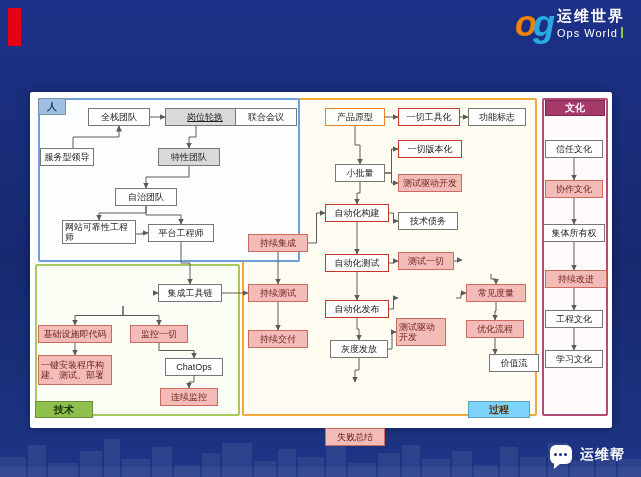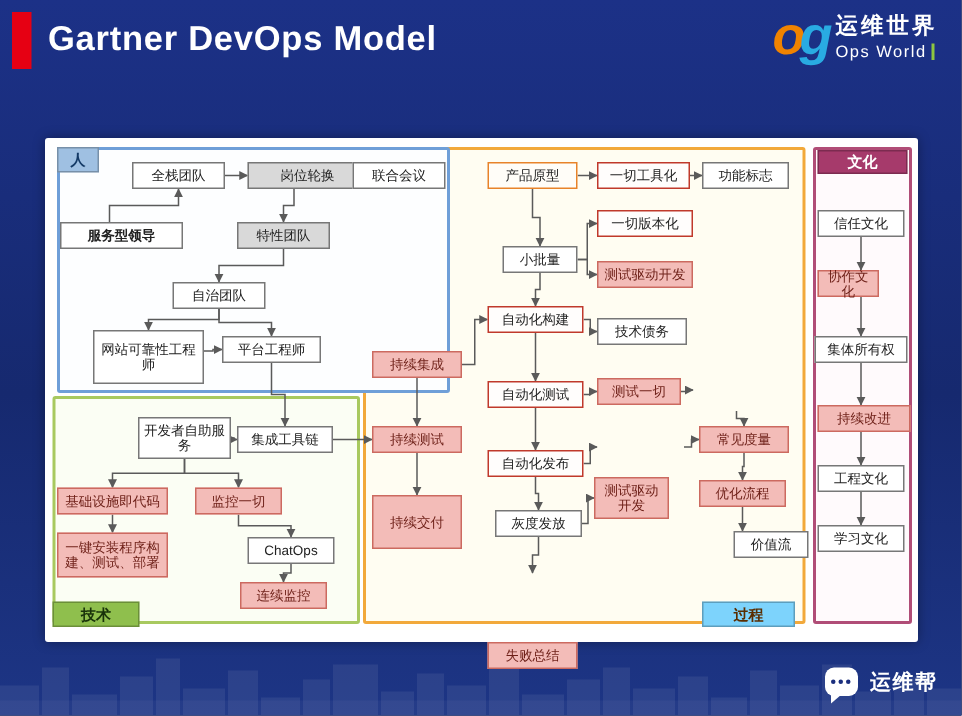--- a/index.html
+++ b/index.html
@@ -2,21 +2,21 @@
 <html><head>
 <meta charset="utf-8">
 <style>
   html,body{margin:0;padding:0;background:#0d1c55;}
   .screen{position:relative;width:641px;height:477px;overflow:hidden;
     background:linear-gradient(180deg,#1c3187 0%,#16296f 55%,#1d3585 100%);
     font-family:"Liberation Sans",sans-serif;}
   
   .red-bar{position:absolute;left:8px;top:8px;width:13px;height:38px;background:#e60013;}
   .title{position:absolute;left:32px;top:12px;margin:0;font-size:23px;font-weight:bold;color:#ffffff;letter-spacing:.5px;}
-  .logo{position:absolute;right:16px;top:6px;display:flex;align-items:flex-end;gap:6px;}
+  .logo{position:absolute;right:16px;top:6px;display:flex;align-items:flex-start;gap:6px;}
   .logo-mark{font-size:36px;font-weight:bold;line-height:1;letter-spacing:-4px;font-style:italic;}
   .lo{color:#f08300;}
   .lg{color:#29abe2;}
   .logo-text{display:flex;flex-direction:column;line-height:1.3;}
   .logo-cn{color:#ffffff;font-size:15px;font-weight:bold;letter-spacing:2px;}
   .logo-en{color:#ffffff;font-size:11px;letter-spacing:1px;display:flex;align-items:center;}
   .logo-cursor{display:inline-block;width:2px;height:11px;background:#8dc63f;margin-left:3px;}
   
   .panel{position:absolute;left:30px;top:92px;width:582px;height:336px;background:#ffffff;border-radius:2px;box-shadow:0 0 8px rgba(0,0,0,.35);}
   .region{position:absolute;border:2px solid;border-radius:2px;z-index:1;box-sizing:border-box;}
@@ -28,21 +28,21 @@
     font-size:10px;font-weight:bold;border:1px solid rgba(0,0,0,.25);box-sizing:border-box;}
   .rl-people{left:8px;top:6px;width:28px;height:17px;background:#9fc0e2;color:#143a66;}
   .rl-tech{left:5px;top:309px;width:58px;height:17px;background:#8fbf4d;color:#19330a;}
   .rl-process{left:438px;top:309px;width:62px;height:17px;background:#7dd3fc;color:#5a2d00;}
   .rl-culture{left:515px;top:8px;width:60px;height:16px;background:#a63a6b;color:#ffffff;}
   
   #edge-layer{position:absolute;left:0;top:0;z-index:2;pointer-events:none;}
   .edge{fill:none;stroke:#5a5a5a;stroke-width:1;}
   
   #node-layer{position:absolute;left:0;top:0;width:100%;height:100%;z-index:3;}
-  .node{position:absolute;display:flex;align-items:center;justify-content:center;text-align:center;
+  .node{position:absolute;display:flex;align-items:center;justify-content:center;text-align:left;
     font-size:9px;line-height:1.15;box-sizing:border-box;padding:4px 2px;color:#222;
     background:#ffffff;border:1px solid #777;z-index:3;}
   .n-gray{background:#d9d9d9;}
   .n-hl{background:#f3bcb8;border-color:#cc6a60;color:#6d1f17;}
   .n-rb{border:1.5px solid #c0392b;background:#fffdfc;}
   .n-ob{border:1.5px solid #e8832a;background:#fffdf8;}
   
   .skyline{position:absolute;left:0;bottom:0;}
   .brand{position:absolute;right:16px;bottom:13px;display:flex;align-items:center;gap:8px;z-index:5;}
   .bubble{width:22px;height:19px;background:#ffffff;border-radius:6px;position:relative;}
@@ -51,21 +51,20 @@
   .bdots{position:absolute;left:4px;top:8px;width:3px;height:3px;border-radius:50%;background:#1b2f7e;
     box-shadow:5px 0 0 #1b2f7e,10px 0 0 #1b2f7e;}
   .brand-text{color:#ffffff;font-size:14px;font-weight:bold;letter-spacing:1px;text-align:center;}
 </style>
 </head>
 <body>
 
 <div class="screen">
 
   <div class="red-bar"></div>
-  <h1 class="title">Gartner DevOps Model</h1>
 
   <div class="logo">
     <div class="logo-mark"><span class="lo">o</span><span class="lg">g</span></div>
     <div class="logo-text">
       <div class="logo-cn">运维世界</div>
       <div class="logo-en">
           <span>Ops World</span>
           <span class="logo-cursor"></span>
         </div>
     </div>
@@ -123,56 +122,55 @@
         <polyline points="248,210 248,224 248,224 248,238" class="edge" marker-end="url(#arr)"></polyline>
         <polyline points="544,66 544,77 544,77 544,88" class="edge" marker-end="url(#arr)"></polyline>
         <polyline points="544,106 544,119 544,119 544,132" class="edge" marker-end="url(#arr)"></polyline>
         <polyline points="544,150 544,164 544,164 544,178" class="edge" marker-end="url(#arr)"></polyline>
         <polyline points="544,196 544,207 544,207 544,218" class="edge" marker-end="url(#arr)"></polyline>
         <polyline points="544,236 544,247 544,247 544,258" class="edge" marker-end="url(#arr)"></polyline>
       </svg>
 
     <div id="node-layer">
         <div class="node n-plain" style="left: 58px; top: 16px; width: 62px; height: 18px;">全栈团队</div>
-        <div class="node n-gray" style="left: 135px; top: 16px; width: 80px; height: 18px;">岗位轮换</div>
+        <div class="node n-gray" style="left: 135px; top: 16px; width: 80px; height: 18px; text-decoration: underline;">岗位轮换</div>
         <div class="node n-plain" style="left: 205px; top: 16px; width: 62px; height: 18px;">联合会议</div>
-        <div class="node n-plain" style="left: 10px; top: 56px; width: 82px; height: 18px; font-weight: bold;">服务型领导</div>
+        <div class="node n-plain" style="left: 10px; top: 56px; width: 54px; height: 18px;">服务型领导</div>
         <div class="node n-gray" style="left: 128px; top: 56px; width: 62px; height: 18px;">特性团队</div>
         <div class="node n-plain" style="left: 85px; top: 96px; width: 62px; height: 18px;">自治团队</div>
-        <div class="node n-plain" style="left: 32px; top: 128px; width: 74px; height: 36px;">网站可靠性工程师</div>
+        <div class="node n-plain" style="left: 32px; top: 128px; width: 74px; height: 24px;">网站可靠性工程师</div>
         <div class="node n-plain" style="left: 118px; top: 132px; width: 66px; height: 18px;">平台工程师</div>
-        <div class="node n-plain" style="left: 62px; top: 186px; width: 62px; height: 28px;">开发者自助服务</div>
         <div class="node n-plain" style="left: 128px; top: 192px; width: 64px; height: 18px;">集成工具链</div>
         <div class="node n-hl" style="left: 8px; top: 233px; width: 74px; height: 18px;">基础设施即代码</div>
         <div class="node n-hl" style="left: 100px; top: 233px; width: 58px; height: 18px;">监控一切</div>
         <div class="node n-hl" style="left: 8px; top: 263px; width: 74px; height: 30px;">一键安装程序构建、测试、部署</div>
         <div class="node n-plain" style="left: 135px; top: 266px; width: 58px; height: 18px;">ChatOps</div>
         <div class="node n-hl" style="left: 130px; top: 296px; width: 58px; height: 18px;">连续监控</div>
         <div class="node n-ob" style="left: 295px; top: 16px; width: 60px; height: 18px;">产品原型</div>
         <div class="node n-rb" style="left: 368px; top: 16px; width: 62px; height: 18px;">一切工具化</div>
         <div class="node n-plain" style="left: 438px; top: 16px; width: 58px; height: 18px;">功能标志</div>
         <div class="node n-rb" style="left: 368px; top: 48px; width: 64px; height: 18px;">一切版本化</div>
         <div class="node n-hl" style="left: 368px; top: 82px; width: 64px; height: 18px;">测试驱动开发</div>
         <div class="node n-plain" style="left: 305px; top: 72px; width: 50px; height: 18px;">小批量</div>
         <div class="node n-rb" style="left: 295px; top: 112px; width: 64px; height: 18px;">自动化构建</div>
         <div class="node n-plain" style="left: 368px; top: 120px; width: 60px; height: 18px;">技术债务</div>
         <div class="node n-hl" style="left: 218px; top: 142px; width: 60px; height: 18px;">持续集成</div>
         <div class="node n-rb" style="left: 295px; top: 162px; width: 64px; height: 18px;">自动化测试</div>
         <div class="node n-hl" style="left: 368px; top: 160px; width: 56px; height: 18px;">测试一切</div>
         <div class="node n-hl" style="left: 218px; top: 192px; width: 60px; height: 18px;">持续测试</div>
         <div class="node n-rb" style="left: 295px; top: 208px; width: 64px; height: 18px;">自动化发布</div>
         <div class="node n-hl" style="left: 436px; top: 192px; width: 60px; height: 18px;">常见度量</div>
-        <div class="node n-hl" style="left: 218px; top: 238px; width: 60px; height: 36px;">持续交付</div>
+        <div class="node n-hl" style="left: 218px; top: 238px; width: 60px; height: 18px;">持续交付</div>
         <div class="node n-plain" style="left: 300px; top: 248px; width: 58px; height: 18px;">灰度发放</div>
         <div class="node n-hl" style="left: 366px; top: 226px; width: 50px; height: 28px;">测试驱动开发</div>
         <div class="node n-hl" style="left: 436px; top: 228px; width: 58px; height: 18px;">优化流程</div>
         <div class="node n-plain" style="left: 459px; top: 262px; width: 50px; height: 18px;">价值流</div>
         <div class="node n-hl" style="left: 295px; top: 290px; width: 60px; height: 18px; margin-top: 46px;">失败总结</div>
         <div class="node n-plain" style="left: 515px; top: 48px; width: 58px; height: 18px;">信任文化</div>
-        <div class="node n-hl" style="left: 515px; top: 88px; width: 41px; height: 18px;">协作文化</div>
+        <div class="node n-hl" style="left: 515px; top: 88px; width: 58px; height: 18px;">协作文化</div>
         <div class="node n-plain" style="left: 513px; top: 132px; width: 62px; height: 18px;">集体所有权</div>
         <div class="node n-hl" style="left: 515px; top: 178px; width: 62px; height: 18px;">持续改进</div>
         <div class="node n-plain" style="left: 515px; top: 218px; width: 58px; height: 18px;">工程文化</div>
         <div class="node n-plain" style="left: 515px; top: 258px; width: 58px; height: 18px;">学习文化</div>
       </div>
 
     <div class="rlabel rl-people">人</div>
     <div class="rlabel rl-tech">技术</div>
     <div class="rlabel rl-process">过程</div>
     <div class="rlabel rl-culture">文化</div>

